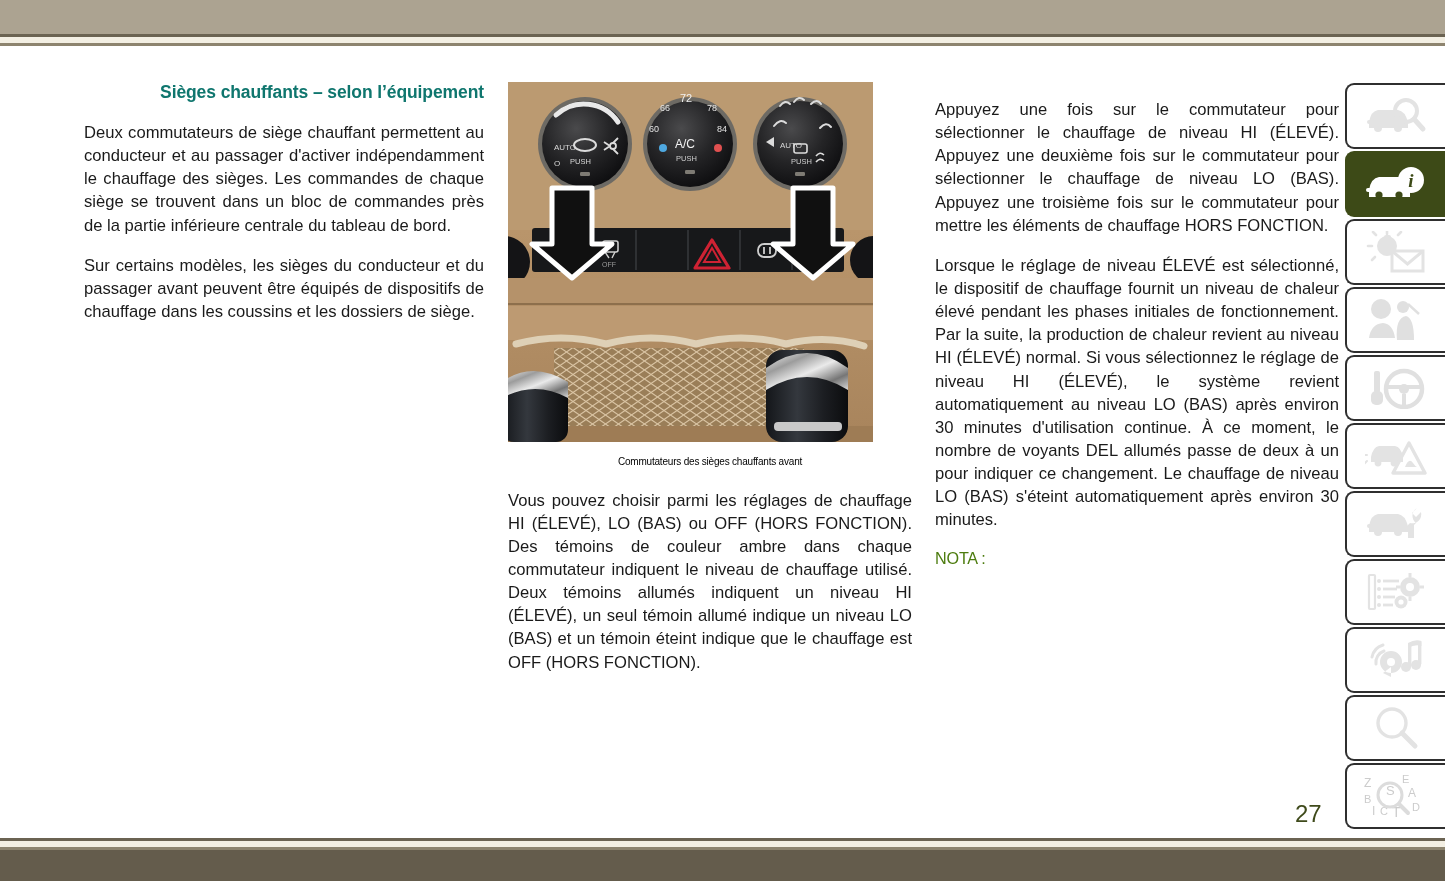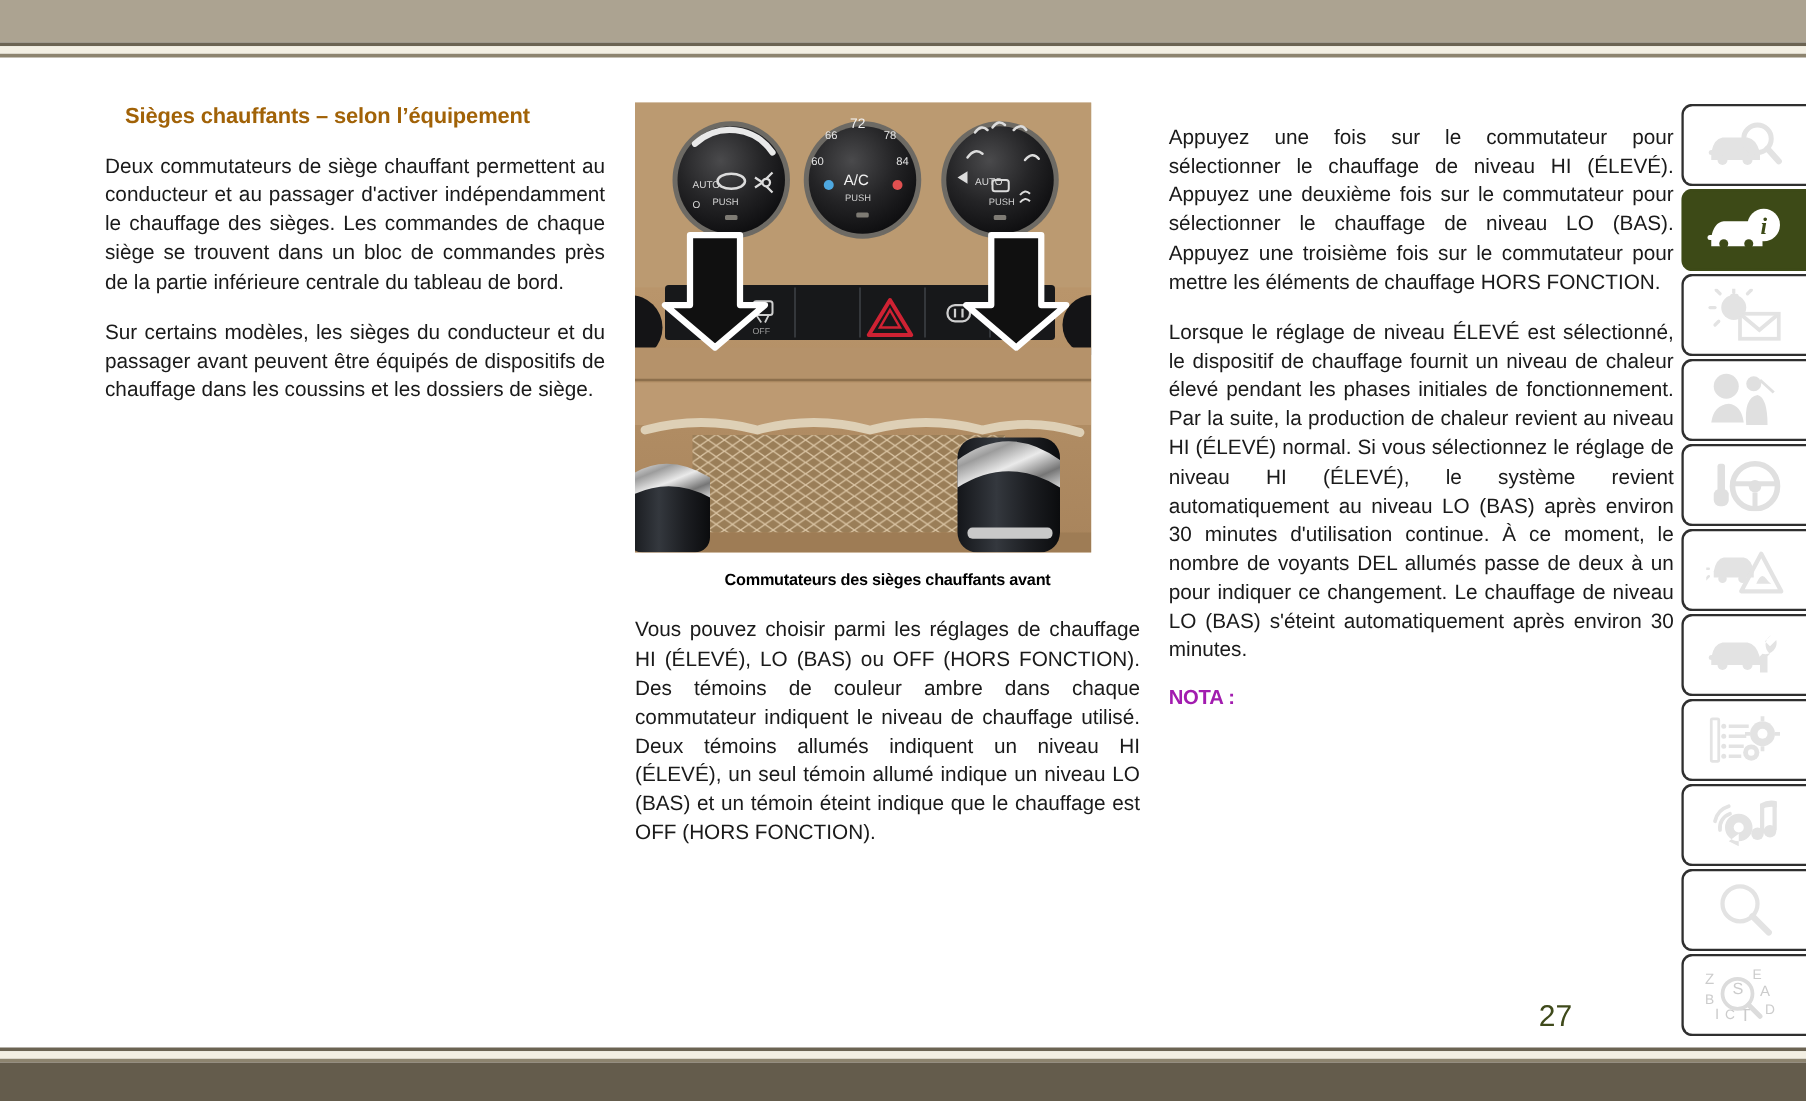--- a/index.html
+++ b/index.html
@@ -23,64 +23,65 @@
   .band-bot-line2{position:absolute;left:0;top:847px;width:1445px;height:3px;background:#8d846f;}
   .band-bottom{position:absolute;left:0;top:850px;width:1445px;height:31px;background:#645c4c;}
 
   
   .col{position:absolute;top:82px;}
   .col-left{left:84px;width:400px;}
   .col-mid{left:508px;width:404px;}
   .col-right{left:935px;width:404px;}
 
   h1.section-title{
-    margin:0 0 18px 16px;
+    margin:0 0 18px 4px;
     font-size:17.5px;
     font-weight:bold;
-    color:#a16207;
+    color:#0f766e;
     letter-spacing:-0.1px;
     line-height:1.2;
+    text-align:right;
   }
 
   p.body{
     margin:16px 0 17px 0;
     font-size:16.6px;
     line-height:1.395;
     color:#1a1a1a;
     text-align:justify;
     text-justify:inter-word;
     hyphens:none;
   }
   p.body:last-child{margin-bottom:0;}
 
   .nota-label{
     margin:0 0 2px 0;
     font-size:16.2px;
-    font-weight:bold;
-    color:#a21caf;
+    font-weight:normal;
+    color:#4d7c0f;
     letter-spacing:-0.2px;
   }
 
   p.caption{
     margin:14px 0 20px 0;
-    font-size:13px;
-    font-weight:bold;
+    font-size:10px;
+    font-weight:normal;
     color:#000;
     text-align:center;
     line-height:1.26;
     letter-spacing:-0.2px;
   }
 
   
   .figure{position:relative;width:365px;height:360px;overflow:hidden;background:#b89a72;}
   .figure svg{display:block;}
 
   
   .page-number{
-    position:absolute;left:1231px;top:800px;
+    position:absolute;left:1295px;top:800px;
     font-size:24px;color:#3f4a1b;font-weight:normal;
   }
 
   
   .tabs{position:absolute;left:1345px;top:83px;width:100px;}
   .tab{
     position:relative;
     width:100px;height:66px;
     margin-bottom:2px;
     border:2px solid #2f2f2f;

